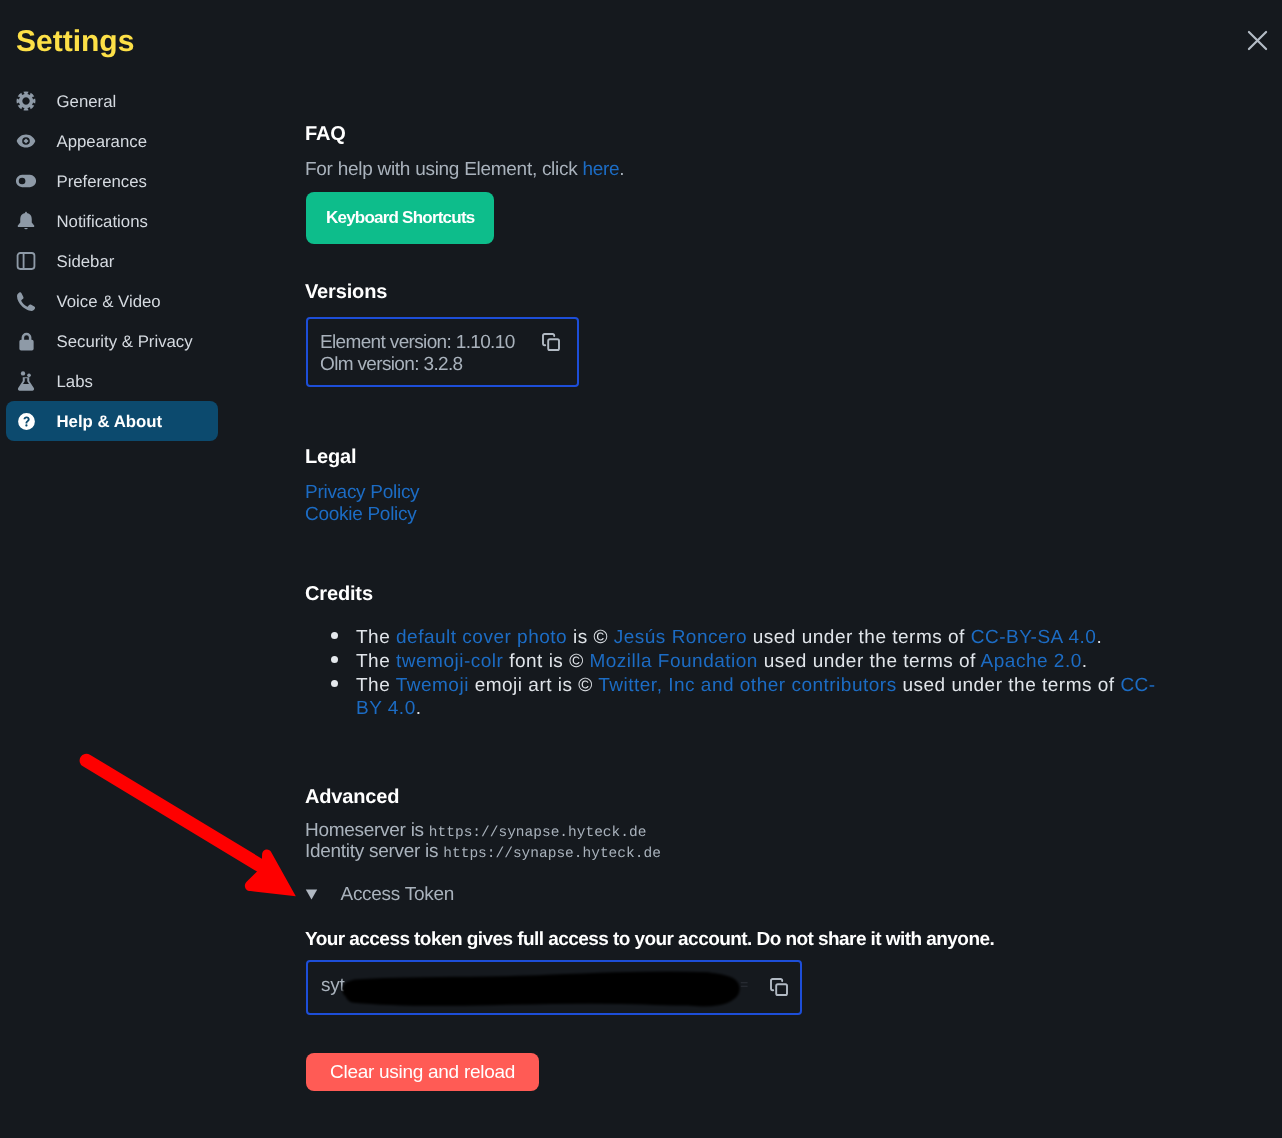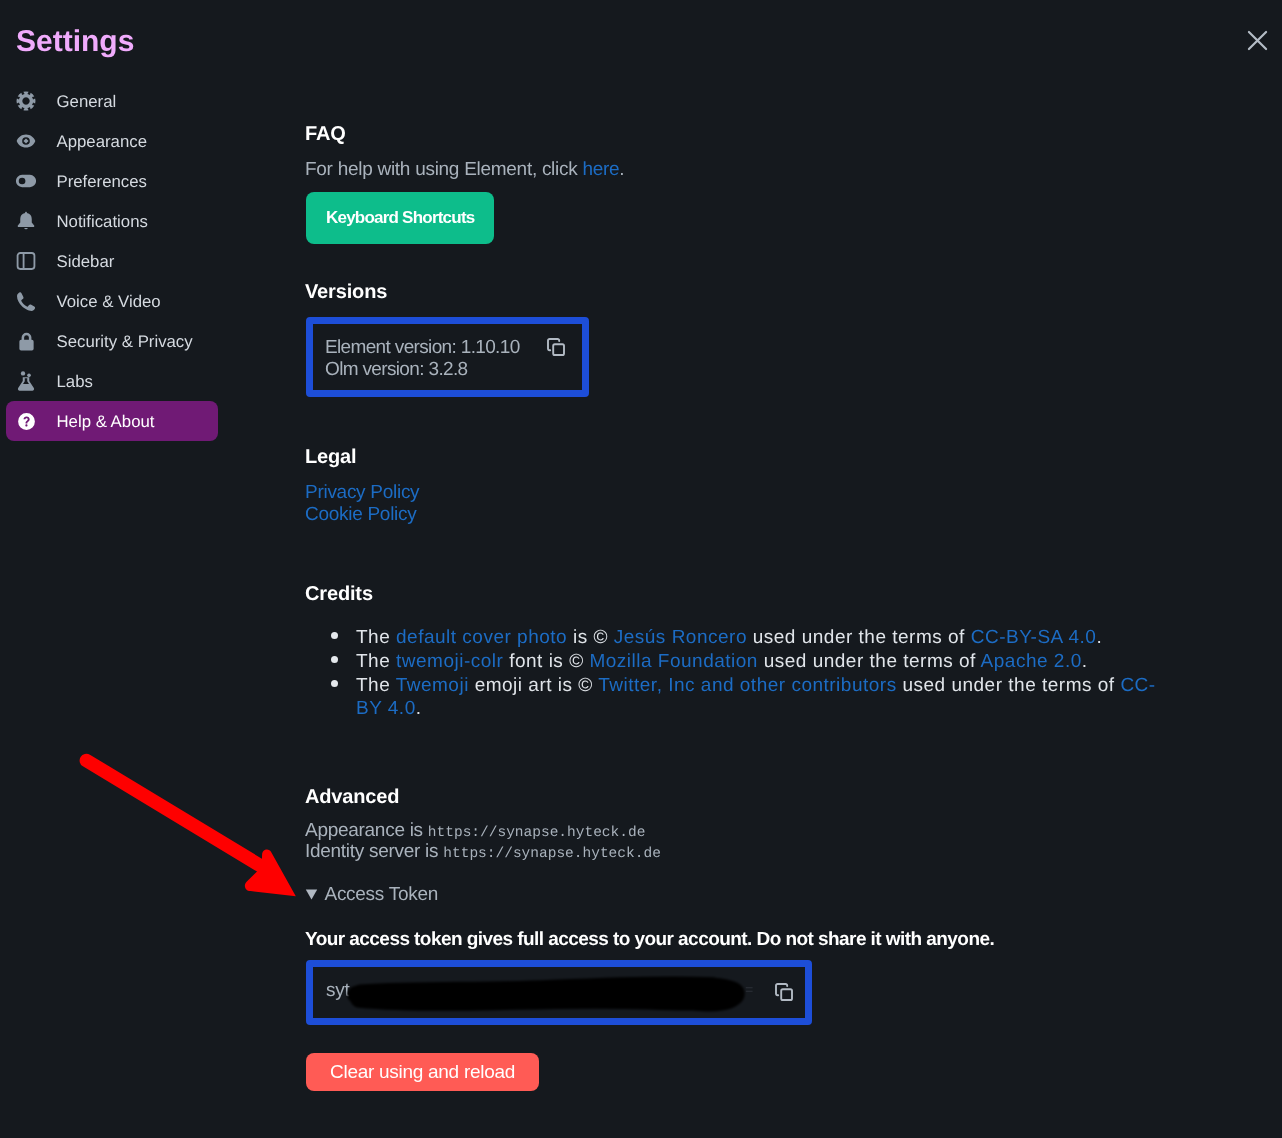--- a/index.html
+++ b/index.html
@@ -3,44 +3,44 @@
 <meta charset="utf-8">
 <style>
   html,body{margin:0;padding:0;}
   body{width:1282px;height:1138px;background:#15191E;overflow:hidden;
        font-family:"Liberation Sans",sans-serif;color:#ffffff;
        -webkit-font-smoothing:antialiased;text-rendering:geometricPrecision;}
   .root{position:relative;width:1282px;height:1138px;background:#15191E;}
 
   
   .dlg-title{position:absolute;left:16px;top:24px;font-size:30px;font-weight:700;
-             line-height:36px;letter-spacing:0;color:#f0abfc;}
+             line-height:36px;letter-spacing:0;color:#fde047;}
   .close-btn{position:absolute;left:1247px;top:30px;width:21px;height:21px;cursor:pointer;}
 
   
   .sidebar{position:absolute;left:6px;top:81px;width:212px;}
   .nav{position:relative;display:flex;align-items:center;height:40px;
        border-radius:8px;cursor:pointer;text-align:right;}
   .nav .ico{position:absolute;left:10px;width:20px;height:20px;
             display:flex;align-items:center;justify-content:center;color:#8E9AA7;}
   .nav .lbl{position:absolute;left:50.5px;font-size:16.8px;color:#D5DAE0;line-height:19px;}
-  .nav.sel{background:#701a75;}
+  .nav.sel{background:#0c4a6e;font-weight:bold;}
   .nav.sel .ico{color:#ffffff;}
   .nav.sel .lbl{color:#ffffff;}
 
   
   .content{position:absolute;left:305px;top:0;width:900px;}
   .sect-h{font-size:20px;font-weight:700;color:#ffffff;letter-spacing:-0.15px;line-height:24px;}
   .body-t{font-size:19px;color:#A9B2BC;line-height:22px;letter-spacing:-0.28px;}
   a{color:#1C6CC4;text-decoration:none;}
   .btn{display:inline-flex;align-items:center;justify-content:center;
        border:none;border-radius:8px;font-family:inherit;cursor:pointer;}
   .btn-primary{background:#0DBD8B;color:#ffffff;font-size:15px;font-weight:700;}
   .btn-danger{background:#FF5B55;color:#ffffff;font-size:15px;font-weight:400;}
-  .box{border:7px solid #1d4ed8;border-radius:4px;background:transparent;}
+  .box{border:2px solid #1d4ed8;border-radius:4px;background:transparent;}
   code,.mono{font-family:"Liberation Mono",monospace;}
   .credits-list{list-style:none;}
   .credits-list li{position:relative;}
   .credits-list li::before{content:"";position:absolute;left:-24.7px;top:6.2px;
        width:7px;height:7px;border-radius:50%;background:#E4E8EC;}
 </style>
 </head>
 <body>
 
 <div class="root">
@@ -169,24 +169,24 @@
     </div>
 
     <div class="sect-h" style="position:absolute;left:0;top:582px;">Credits</div>
     <ul class="body-t credits-list" style="position:absolute;left:0;top:626px;width:807px;margin:0;padding:0 0 0 51px;line-height:23.8px;color:#E0E4E9;letter-spacing:0.5px;">
       <li><span>The </span><a href="#">default cover photo</a><span> is © </span><a href="#">Jesús Roncero</a><span> used under the terms of </span><a href="#">CC-BY-SA 4.0</a><span>.</span></li>
       <li><span>The </span><a href="#">twemoji-colr</a><span> font is © </span><a href="#">Mozilla Foundation</a><span> used under the terms of </span><a href="#">Apache 2.0</a><span>.</span></li>
       <li><span>The </span><a href="#">Twemoji</a><span> emoji art is © </span><a href="#">Twitter, Inc and other contributors</a><span> used under the terms of </span><a href="#">CC-BY 4.0</a><span>.</span></li>
     </ul>
 
     <div class="sect-h" style="position:absolute;left:0;top:785px;">Advanced</div>
-    <div class="body-t" style="position:absolute;left:0;top:820px;line-height:21.3px;"><span>Appearance is </span><span class="mono" style="font-size:14.5px;letter-spacing:0;">https://synapse.hyteck.de</span></div>
+    <div class="body-t" style="position:absolute;left:0;top:820px;line-height:21.3px;"><span>Homeserver is </span><span class="mono" style="font-size:14.5px;letter-spacing:0;">https://synapse.hyteck.de</span></div>
     <div class="body-t" style="position:absolute;left:0;top:841.3px;line-height:21.3px;"><span>Identity server is </span><span class="mono" style="font-size:14.5px;letter-spacing:0;">https://synapse.hyteck.de</span></div>
 
-    <div style="position:absolute;left:0;top:883px;height:24px;display:flex;align-items:center;cursor:pointer;">
+    <div style="position:absolute;left:0;top:883px;height:24px;display:flex;align-items:center;cursor:pointer;gap:16px;">
       <span style="width:13px;height:13px;margin-right:6.5px;margin-bottom:1px;display:inline-block;">
         <svg width="13" height="13" viewBox="0 0 13 13">
             <path d="M0.8 1.5h11.4L6.5 11.6Z" fill="#B0B8C2"></path>
           </svg>
       </span>
       <span class="body-t">Access Token</span>
     </div>
 
     <div class="body-t" style="position:absolute;left:0;top:929px;font-weight:700;letter-spacing:-0.56px;color:#ffffff;">Your access token gives full access to your account. Do not share it with anyone.</div>
 

